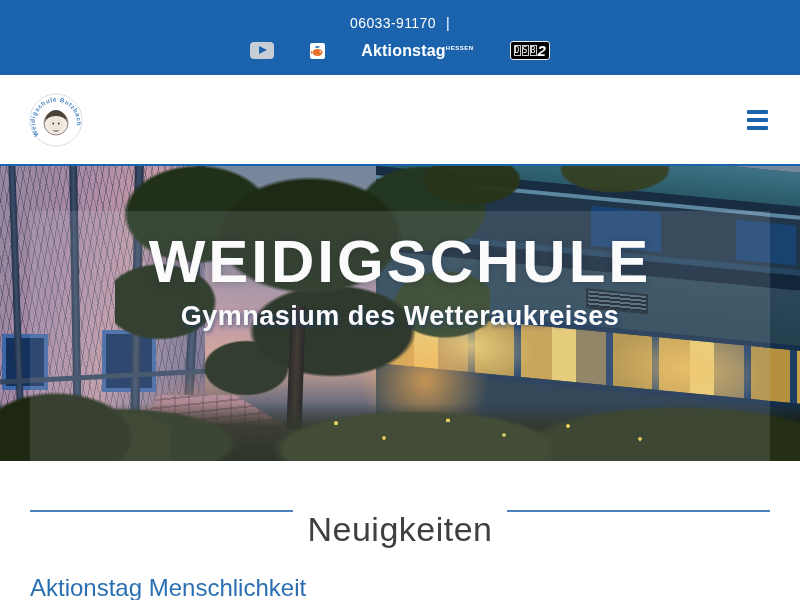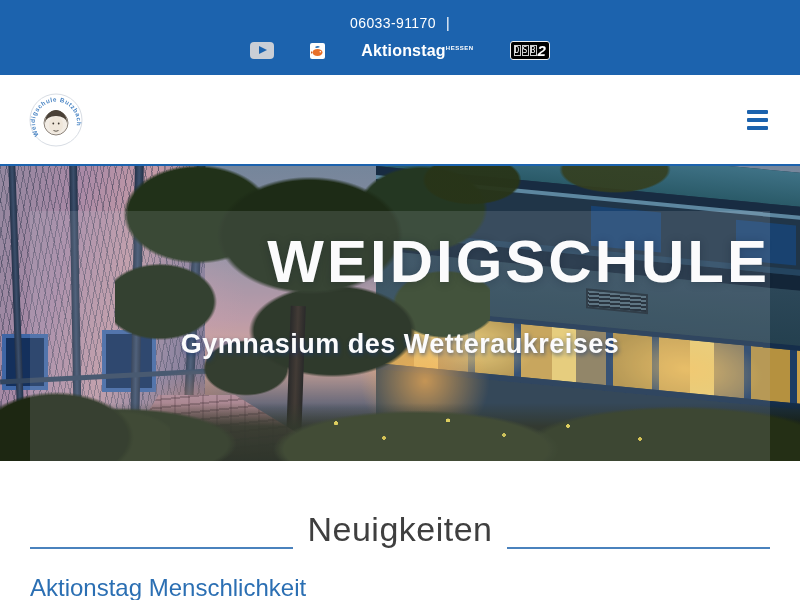--- a/index.html
+++ b/index.html
@@ -265,35 +265,33 @@
     text-align:center;
     color:#fbfbfc;
   }
   .hero-title {
     margin-top:12px;
     font-size:60px;
     line-height:78px;
     font-weight:800;
     letter-spacing:3px;
     text-shadow:0 1px 8px rgba(10,20,35,.25);
-    text-align:right;
   }
   .hero-subtitle {
-    margin-top:28px;
     font-size:27px;
     font-weight:700;
     letter-spacing:.5px;
     text-shadow:1px 2px 4px rgba(23,56,116,.65);
   }
 
   
   .news { padding:49px 30px 0 30px; }
   .news-heading-row {
     display:flex;
-    align-items:flex-end;
+    align-items:flex-start;
     gap:14px;
   }
   .heading-line { flex:1; height:2px; background:#4a82bd; }
   .news-heading {
     font-size:34px;
     font-weight:300;
     color:#3f3f3f;
     letter-spacing:.5px;
     white-space:nowrap;
   }

